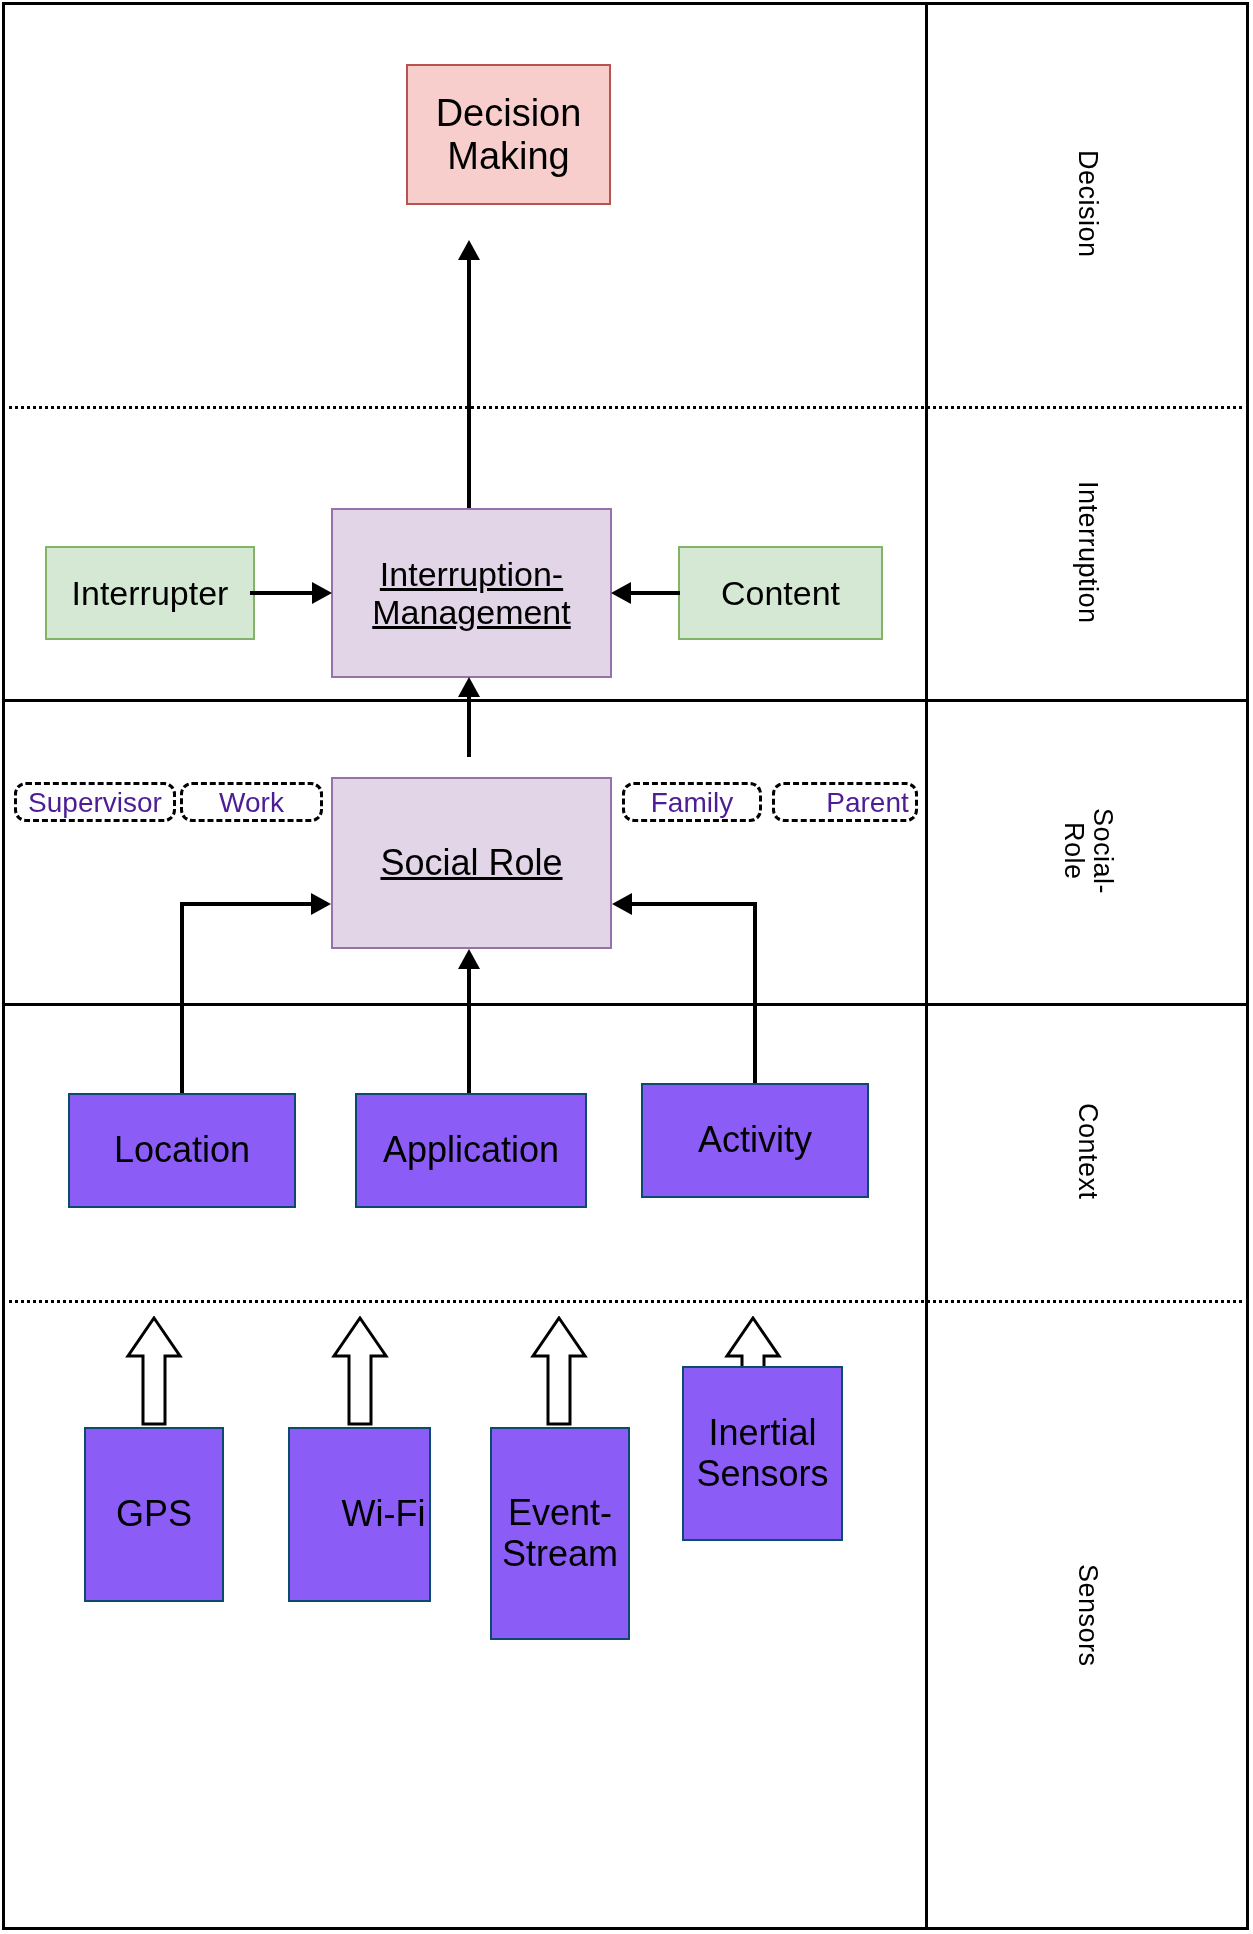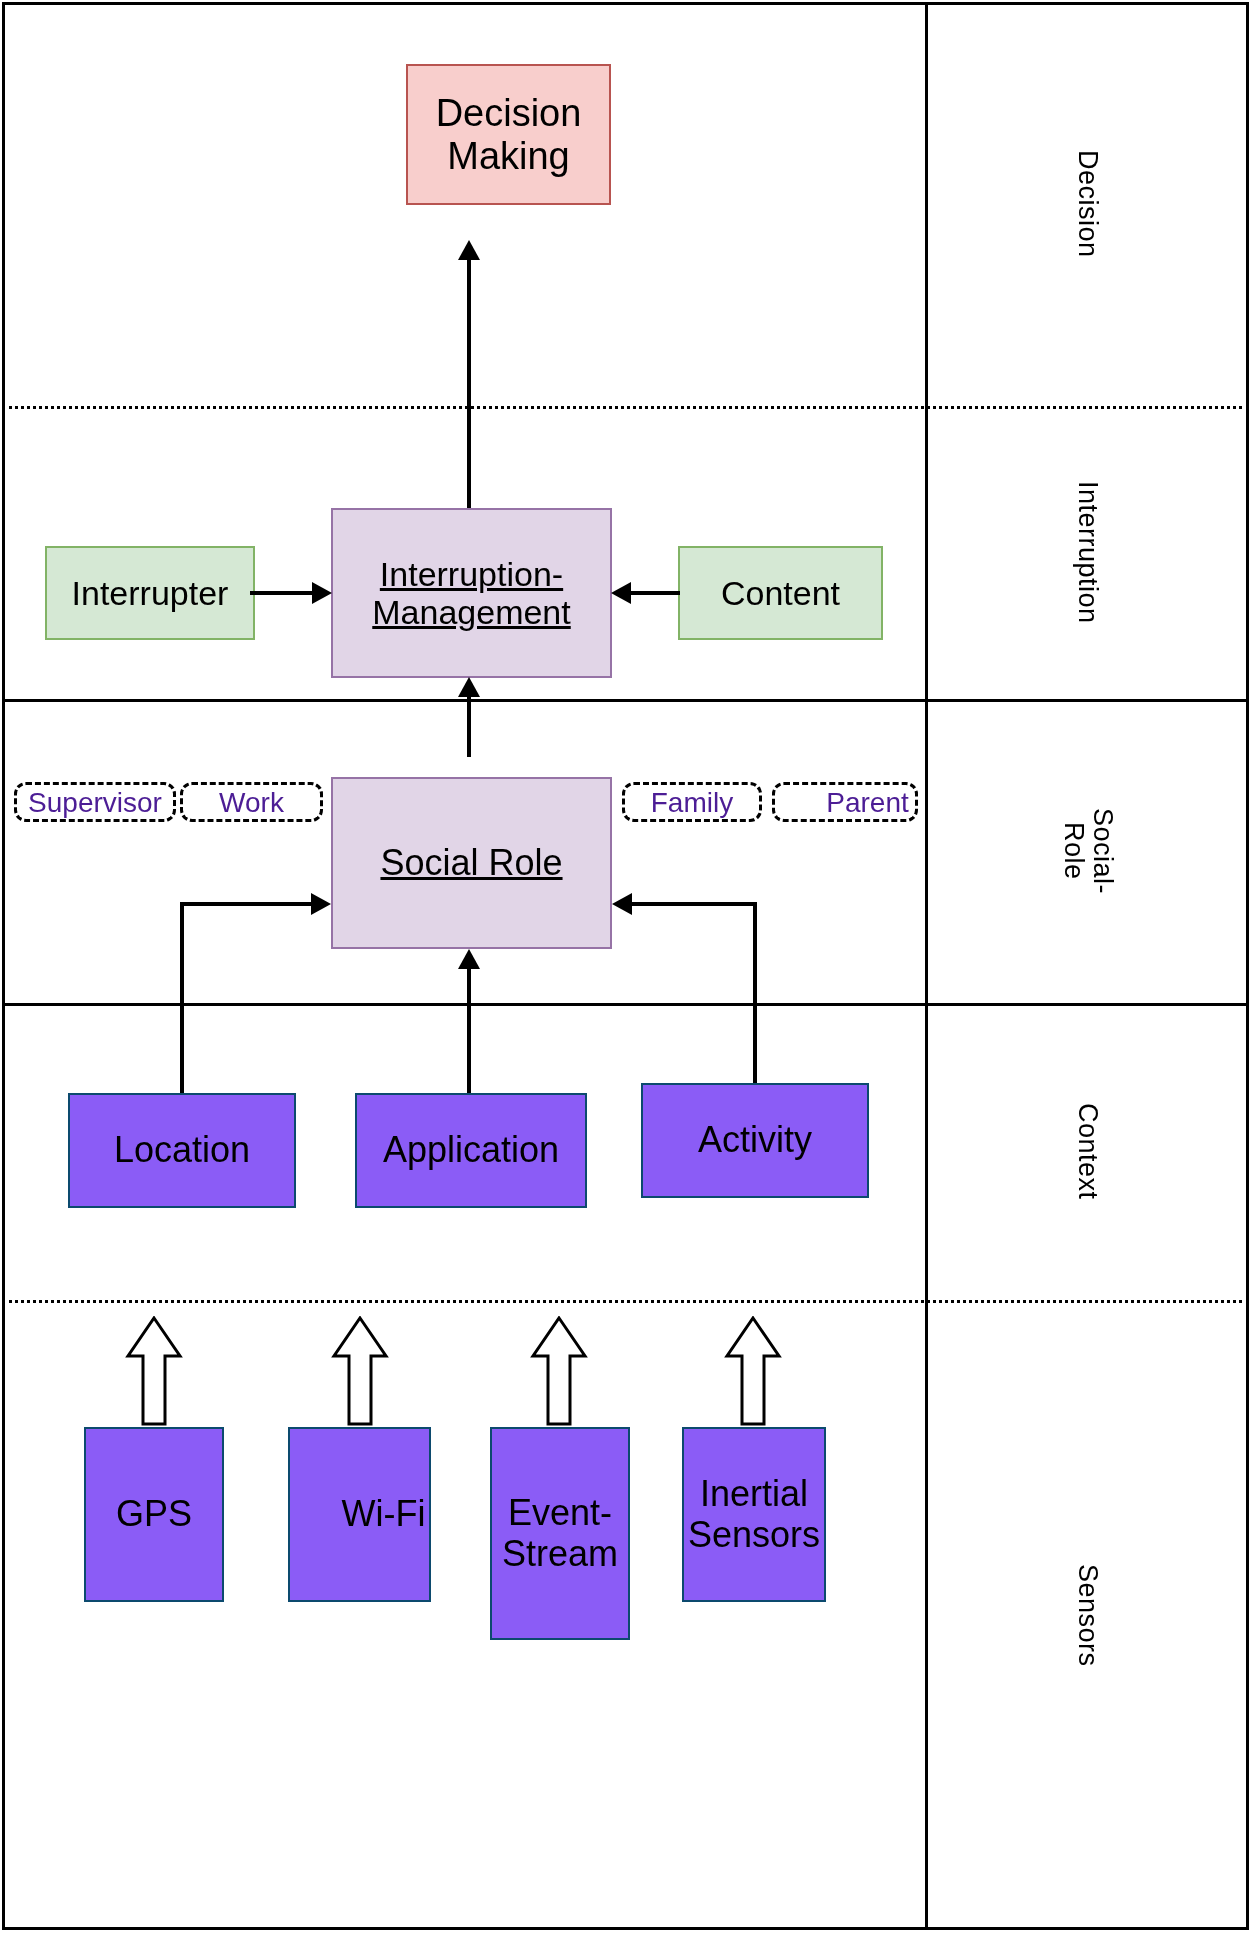--- a/index.html
+++ b/index.html
@@ -238,18 +238,18 @@
   <div class="node blue" style="left:84px; top:1427px; width:140px; height:175px; font-size:36px;">
     <span>GPS</span>
   </div>
   <div class="node blue" style="left:288px; top:1427px; width:143px; height:175px; font-size:36px;padding-left:48px;">
     <span>Wi-Fi</span>
   </div>
   <div class="node blue" style="left:490px; top:1427px; width:140px; height:213px; font-size:36px; white-space:pre-line;">
     <span style="white-space:pre-line;">Event-
 Stream</span>
   </div>
-  <div class="node blue" style="left:682px; top:1427px; width:144px; height:175px; font-size:36px; white-space:pre-line;">
+  <div class="node blue" style="left:682px; top:1366px; width:161px; height:175px; font-size:36px; white-space:pre-line;">
     <span style="white-space:pre-line;">Inertial
 Sensors</span>
   </div>
 
 </div>
 
 </body></html>

